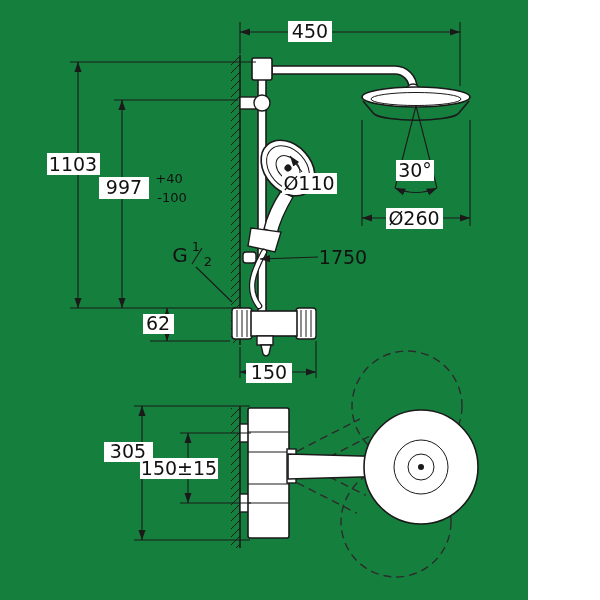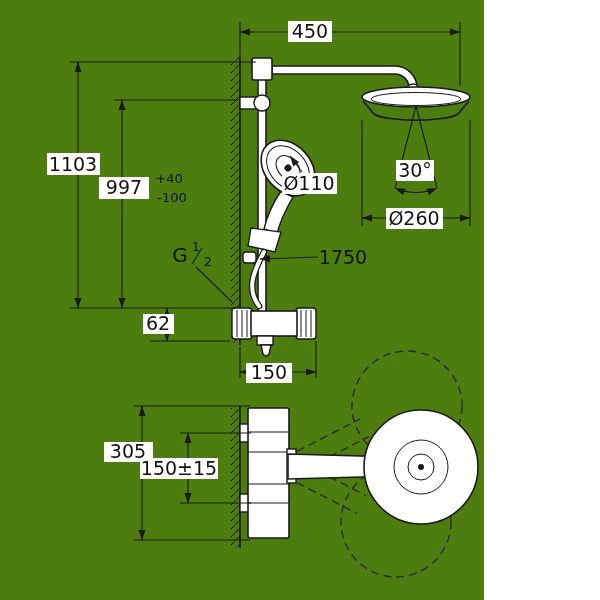--- a/index.html
+++ b/index.html
@@ -1,16 +1,16 @@
 <!DOCTYPE html>
 <html><head>
 <meta charset="utf-8">
 <style>
   html,body{margin:0;padding:0;background:#ffffff;}
-  .canvas{width:484px;height:600px;background:#4d7c0f;position:relative;overflow:hidden;}
+  .canvas{width:528px;height:600px;background:#15803d;position:relative;overflow:hidden;}
   svg text{font-family:"DejaVu Sans","Liberation Sans",sans-serif;font-size:19px;fill:#111;text-anchor:middle;}
   svg text.small{font-size:13px;}
   svg text.big{font-size:20px;}
   .ln{stroke:#1a1a1a;stroke-width:1.1;fill:none;}
   .obj{stroke:#1a1a1a;stroke-width:1.6;fill:none;}
   .objw{stroke:#1a1a1a;stroke-width:1.6;fill:#fff;}
   .objw14{stroke:#1a1a1a;stroke-width:1.4;fill:#fff;}
   .thin{stroke:#1a1a1a;stroke-width:1;fill:none;}
   .dash{stroke:#2b2b2b;stroke-width:1.4;fill:none;stroke-dasharray:8 5;}
   .bg{fill:#ffffff;}

